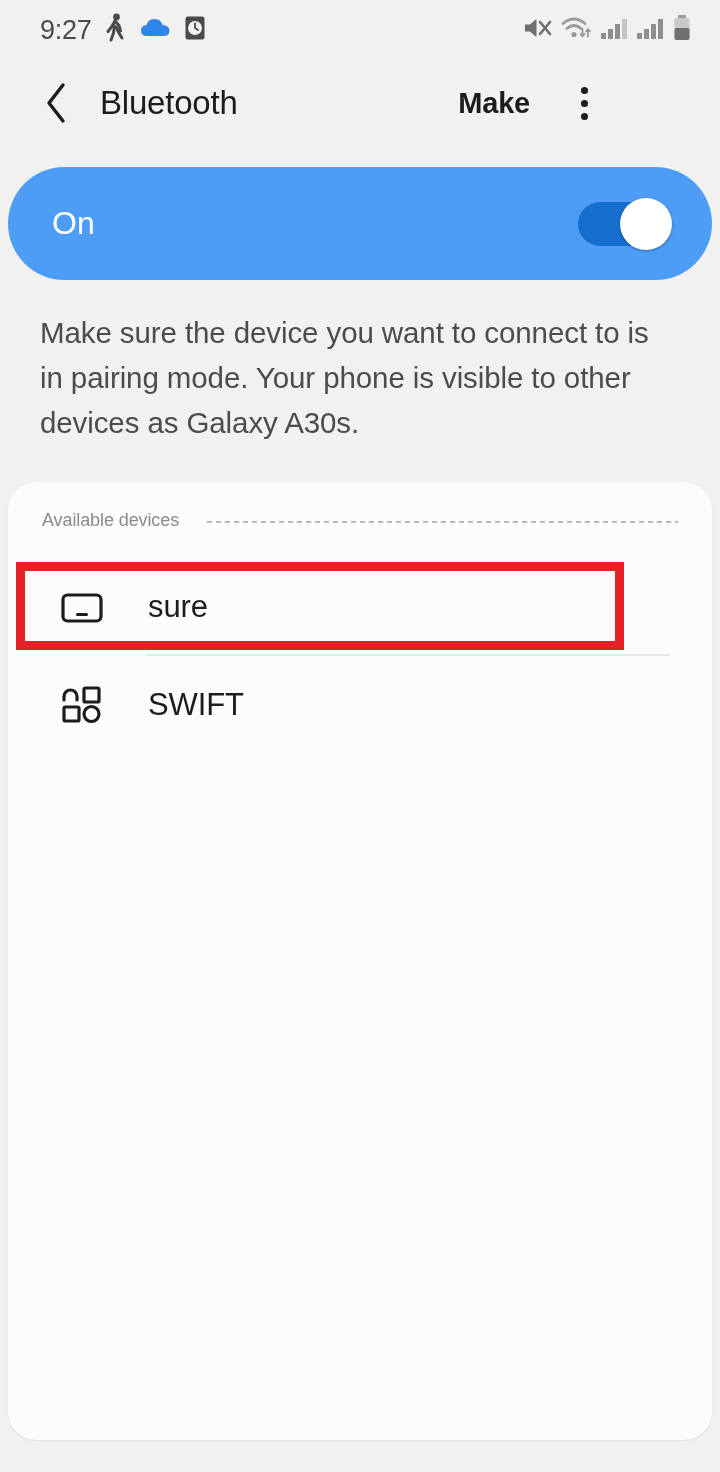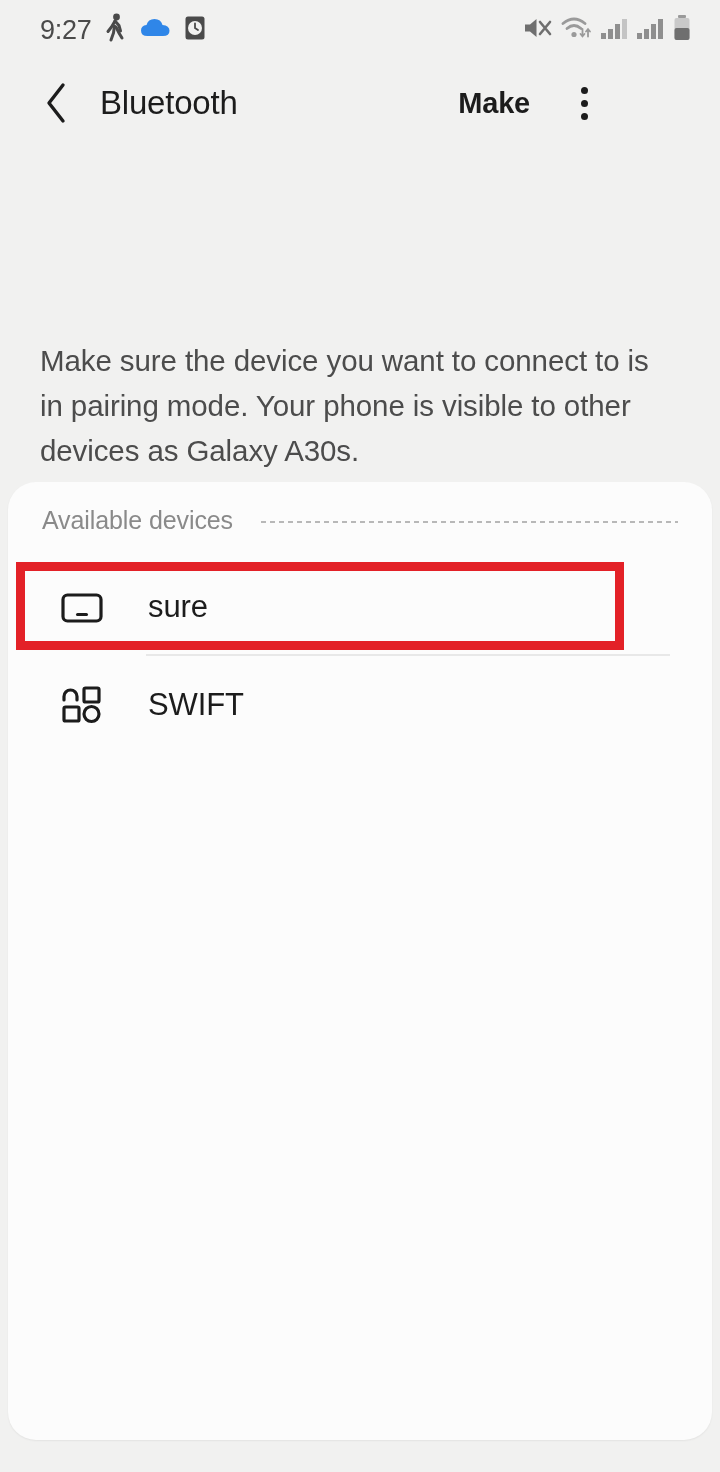--- a/index.html
+++ b/index.html
@@ -136,21 +136,20 @@
   
   .description {
     position: absolute;
     left: 40px;
     top: 310px;
     width: 630px;
     font-size: 29.5px;
     line-height: 45px;
     color: #4c4c4c;
     letter-spacing: -0.1px;
-    margin-top: 28px;
   }
 
   
   .device-card {
     position: absolute;
     left: 8px;
     top: 482px;
     width: 704px;
     height: 958px;
     background: #fcfcfc;
@@ -159,21 +158,21 @@
     overflow: hidden;
   }
 
   .section-head {
     display: flex;
     align-items: center;
     height: 76px;
     padding: 0 34px 0 34px;
   }
   .section-title {
-    font-size: 25px;
+    font-size: 18px;
     color: #8a8a8a;
     letter-spacing: -0.1px;
     white-space: nowrap;
   }
   .dotted-rule {
     flex: 1;
     height: 4px;
     margin-left: 26px;
     margin-top: 4px;
     background-image: radial-gradient(#b8b8b8 45%, transparent 46%);
@@ -313,20 +312,27 @@
     </div>
     <div class="page-title">Bluetooth</div>
     <div class="scan-btn">Make</div>
     <div class="overflow-btn">
       <i></i>
         <i></i>
         <i></i>
     </div>
   </div>
 
+  <div class="toggle-card">
+    <span class="toggle-label">On</span>
+    <div class="switch">
+      <div class="switch-track"></div>
+      <div class="switch-knob"></div>
+    </div>
+  </div>
 
   <div class="description">Make sure the device you want to connect to is in pairing mode. Your phone is visible to other devices as Galaxy A30s.</div>
 
   <div class="device-card">
 
     <div class="section-head">
       <span class="section-title">Available devices</span>
       <span class="dotted-rule"></span>
     </div>
 

